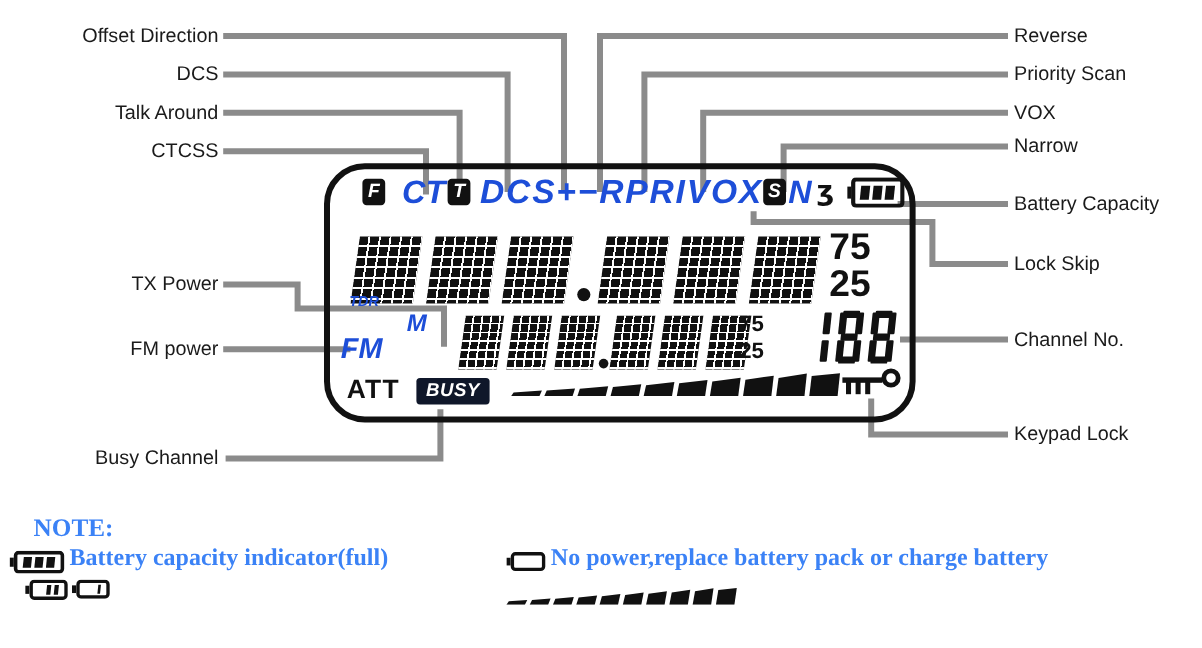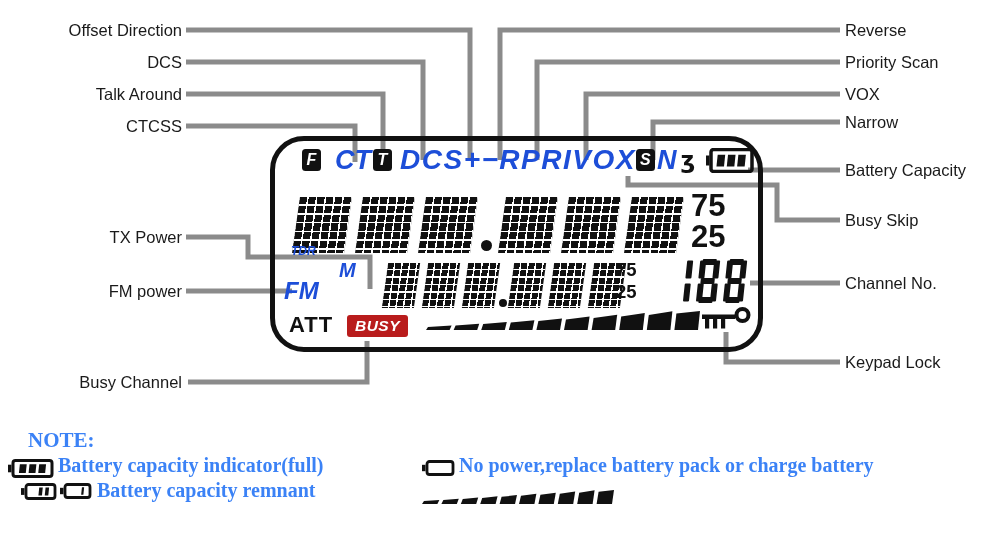--- a/index.html
+++ b/index.html
@@ -24,21 +24,21 @@
     background-image:repeating-linear-gradient(to right,transparent 0 7.2px,#fff 7.2px 8.8px),
                      repeating-linear-gradient(to bottom,transparent 0 7.2px,#fff 7.2px 8.8px);
     transform:skewX(-8deg);}
   .pxblock-sub{width:32px;height:45px;flex:0 0 auto;background-color:#111;
     background-image:repeating-linear-gradient(to right,transparent 0 5.9px,#fff 5.9px 7.4px),
                      repeating-linear-gradient(to bottom,transparent 0 5.9px,#fff 5.9px 7.4px);
     transform:skewX(-8deg);}
   .blockrow{display:flex;gap:11px;}
   .blockrow.sub{gap:8px;}
   .dot{position:absolute;background:#111;border-radius:50%;z-index:3;}
-  .busybadge{position:absolute;z-index:3;width:61px;height:22px;background:#b91c1c;border-radius:3px;
+  .busybadge{position:absolute;z-index:3;width:61px;height:22px;background:#0f172a;border-radius:3px;
              display:flex;align-items:center;justify-content:center;color:#fff;
              font:italic bold 15.5px "Liberation Sans",sans-serif;letter-spacing:.5px;}
   
   .serif{font-family:Liberation Serif, serif;font-weight:bold;color:#3b82f6;white-space:nowrap;}
   svg{display:block;}
 </style>
 </head>
 <body>
 
 <div class="stage">
@@ -67,21 +67,21 @@
   <div class="lbl l" style="top:116px">CTCSS</div>
   <div class="lbl l" style="top:227px">TX Power</div>
   <div class="lbl l" style="top:281px">FM power</div>
   <div class="lbl l" style="top:372px">Busy Channel</div>
 
   <div class="lbl r" style="top:20px">Reverse</div>
   <div class="lbl r" style="top:52px">Priority Scan</div>
   <div class="lbl r" style="top:84px">VOX</div>
   <div class="lbl r" style="top:112px">Narrow</div>
   <div class="lbl r" style="top:160px">Battery Capacity</div>
-  <div class="lbl r" style="top:210px">Busy Skip</div>
+  <div class="lbl r" style="top:210px">Lock Skip</div>
   <div class="lbl r" style="top:273px">Channel No.</div>
   <div class="lbl r" style="top:352px">Keypad Lock</div>
 
   <div class="lcd-frame"></div>
 
   <div class="abs toprow" style="left:302px;top:147px;">
     <span class="badge">F</span>
     <span class="lcdtxt" style="font-size:27px;margin-left:14px;">CT</span>
     <span class="badge" style="margin-left:2px;">T</span>
     <span class="lcdtxt flags" style="margin-left:8px;"><span>DCS</span><span>+</span><span>−</span><span>R</span><span>PRI</span><span>VOX</span></span>
@@ -212,21 +212,20 @@
     </span>
   <span class="abs" style="left:60px;top:483px;">
       <svg width="32" height="16" viewBox="0 0 32 16">
         <rect x="0" y="4.8" width="3.5" height="6.4" fill="#111111"></rect>
         <rect x="5" y="1.5" width="25" height="13" rx="2.5" fill="none" stroke="#111111" stroke-width="2.8"></rect>
         <g transform="skewX(-6) translate(2 0)">
           <rect x="20.4" y="4.32" width="2.2" height="7.52" fill="#111111"></rect>
         </g>
       </svg>
     </span>
-  <div class="abs serif" style="left:97px;top:479px;font-size:20px;">Battery capacity remnant</div>
 
   <span class="abs" style="left:422px;top:460px;">
       <svg width="33" height="16" viewBox="0 0 33 16">
         <rect x="0" y="4.8" width="3.5" height="6.4" fill="#111111"></rect>
         <rect x="5" y="1.5" width="26" height="13" rx="2.5" fill="none" stroke="#111111" stroke-width="2.8"></rect>
         <g transform="skewX(-6) translate(2 0)"></g>
       </svg>
     </span>
   <div class="abs serif" style="left:459px;top:454px;font-size:20px;">No power,replace battery pack or charge battery</div>
 

